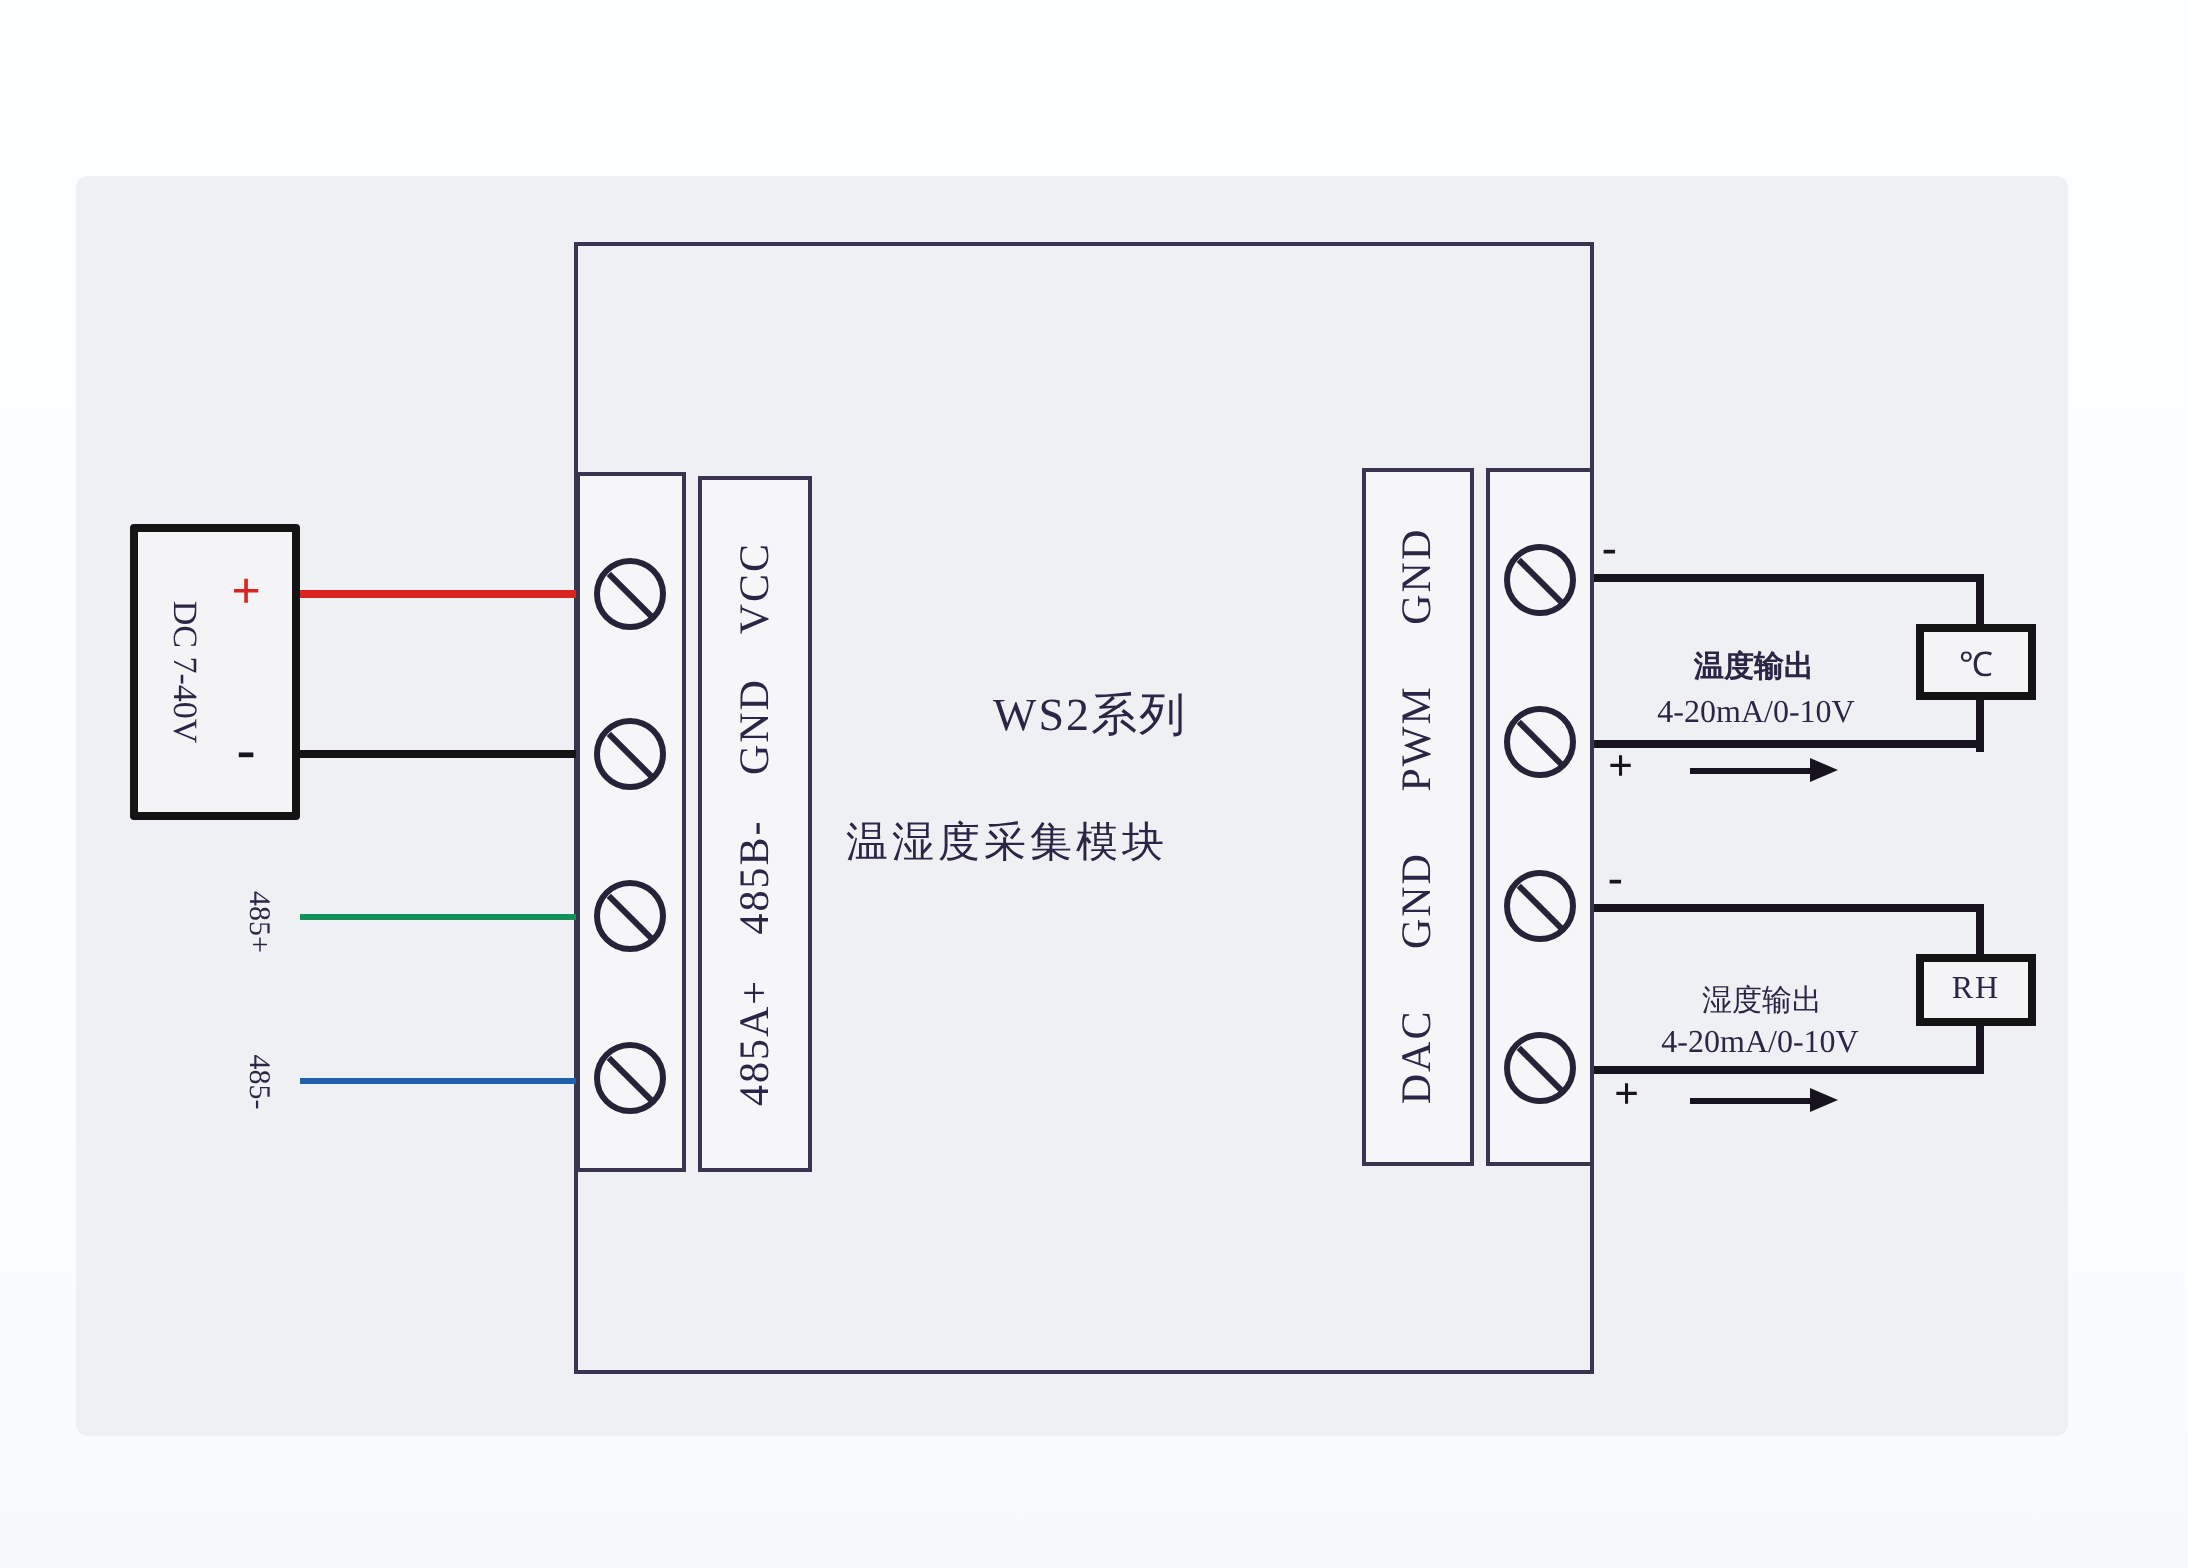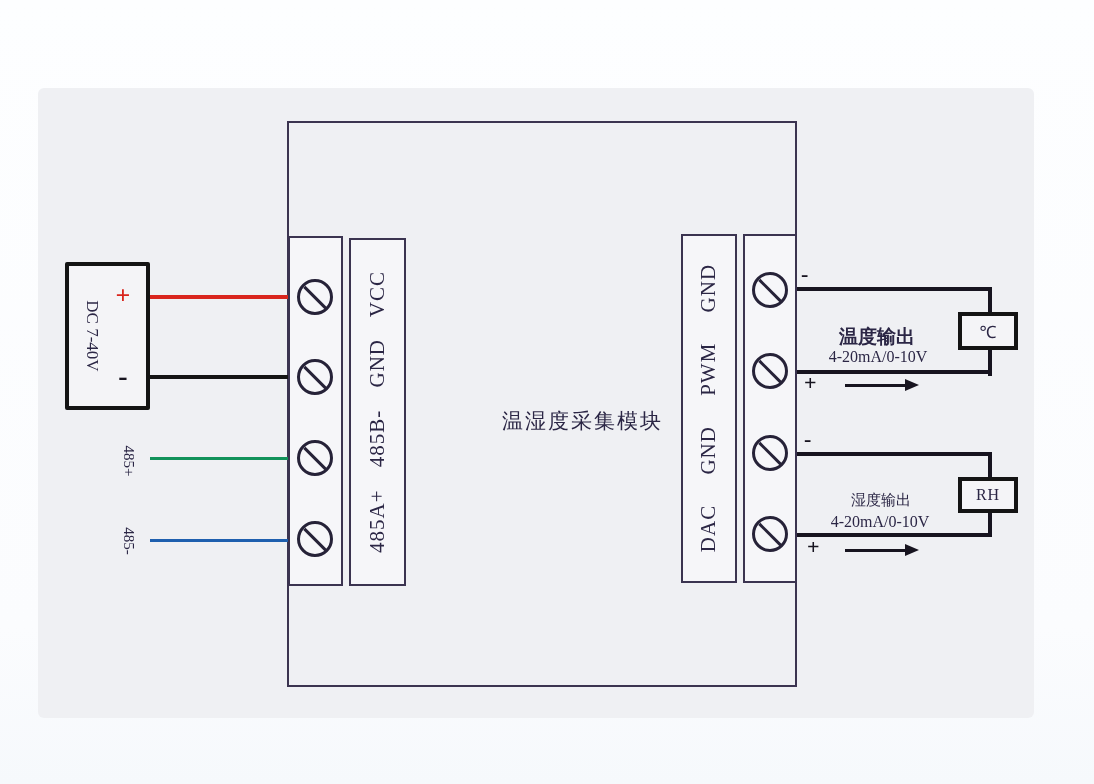--- a/index.html
+++ b/index.html
@@ -46,31 +46,32 @@
     font-size:17px;color:var(--ink);
   }
   .sign{font-size:24px;font-weight:bold;color:var(--thick);line-height:1;}
   .cap{text-align:center;color:var(--ink);}
   .arrow-line{background:var(--thick);height:3px;}
   .arrow-head{
     width:0;height:0;border-left:14px solid var(--thick);
     border-top:6px solid transparent;border-bottom:6px solid transparent;
   }
   .title1{font-size:23px;text-align:center;letter-spacing:1px;}
-  .title2{font-size:21px;text-align:right;letter-spacing:2px;}
+  .title2{font-size:21px;text-align:left;letter-spacing:2px;}
 </style>
 </head>
 <body>
 
 <div class="stage">
 
   <div class="panel"></div>
 
   <div class="abs outline" style="left:287px;top:121px;width:510px;height:566px;"></div>
 
+  <div class="abs title1" style="left:445px;top:342px;width:200px;">WS2系列</div>
   <div class="abs title2" style="left:423px;top:407px;width:240px;">温湿度采集模块</div>
 
   <div class="abs block" style="left:288px;top:236px;width:55px;height:350px;"></div>
   <div class="abs block" style="left:349px;top:238px;width:57px;height:348px;"></div>
 
   <div class="abs screw" style="left:297px;top:279px;"></div>
   <div class="abs screw" style="left:297px;top:359px;"></div>
   <div class="abs screw" style="left:297px;top:440px;"></div>
   <div class="abs screw" style="left:297px;top:521px;"></div>
 
@@ -100,21 +101,21 @@
   <div class="abs vtext-ccw term-label" style="left:539px;top:395px;width:340px;height:26px;word-spacing:24px;">DAC GND PWM GND</div>
 
   <div class="abs sign" style="left:801px;top:263px;font-size:22px;">-</div>
   <div class="wire" style="left:797px;top:287px;width:195px;height:4px;background:var(--thick);"></div>
   <div class="wire" style="left:988px;top:287px;width:4px;height:89px;background:var(--thick);"></div>
   <div class="wire" style="left:797px;top:370px;width:195px;height:4px;background:var(--thick);"></div>
   <div class="abs sensor" style="left:958px;top:312px;width:60px;height:38px;">℃</div>
   <div class="abs sign" style="left:804px;top:372px;font-size:22px;">+</div>
   <div class="abs arrow-line" style="left:845px;top:384px;width:62px;"></div>
   <div class="abs arrow-head" style="left:905px;top:379px;"></div>
-  <div class="abs cap" style="left:817px;top:324px;width:120px;font-size:19px;font-weight:bold;">温度输出</div>
+  <div class="abs cap" style="left:817px;top:324px;width:120px;font-size:15px;font-weight:bold;">温度输出</div>
   <div class="abs cap" style="left:798px;top:348px;width:160px;font-size:16px;">4-20mA/0-10V</div>
 
   <div class="abs sign" style="left:804px;top:428px;font-size:22px;">-</div>
   <div class="wire" style="left:797px;top:452px;width:195px;height:4px;background:var(--thick);"></div>
   <div class="wire" style="left:988px;top:452px;width:4px;height:85px;background:var(--thick);"></div>
   <div class="wire" style="left:797px;top:533px;width:195px;height:4px;background:var(--thick);"></div>
   <div class="abs sensor" style="left:958px;top:477px;width:60px;height:36px;font-size:16px;letter-spacing:1px;">RH</div>
   <div class="abs sign" style="left:807px;top:536px;font-size:22px;">+</div>
   <div class="abs arrow-line" style="left:845px;top:549px;width:62px;"></div>
   <div class="abs arrow-head" style="left:905px;top:544px;"></div>

